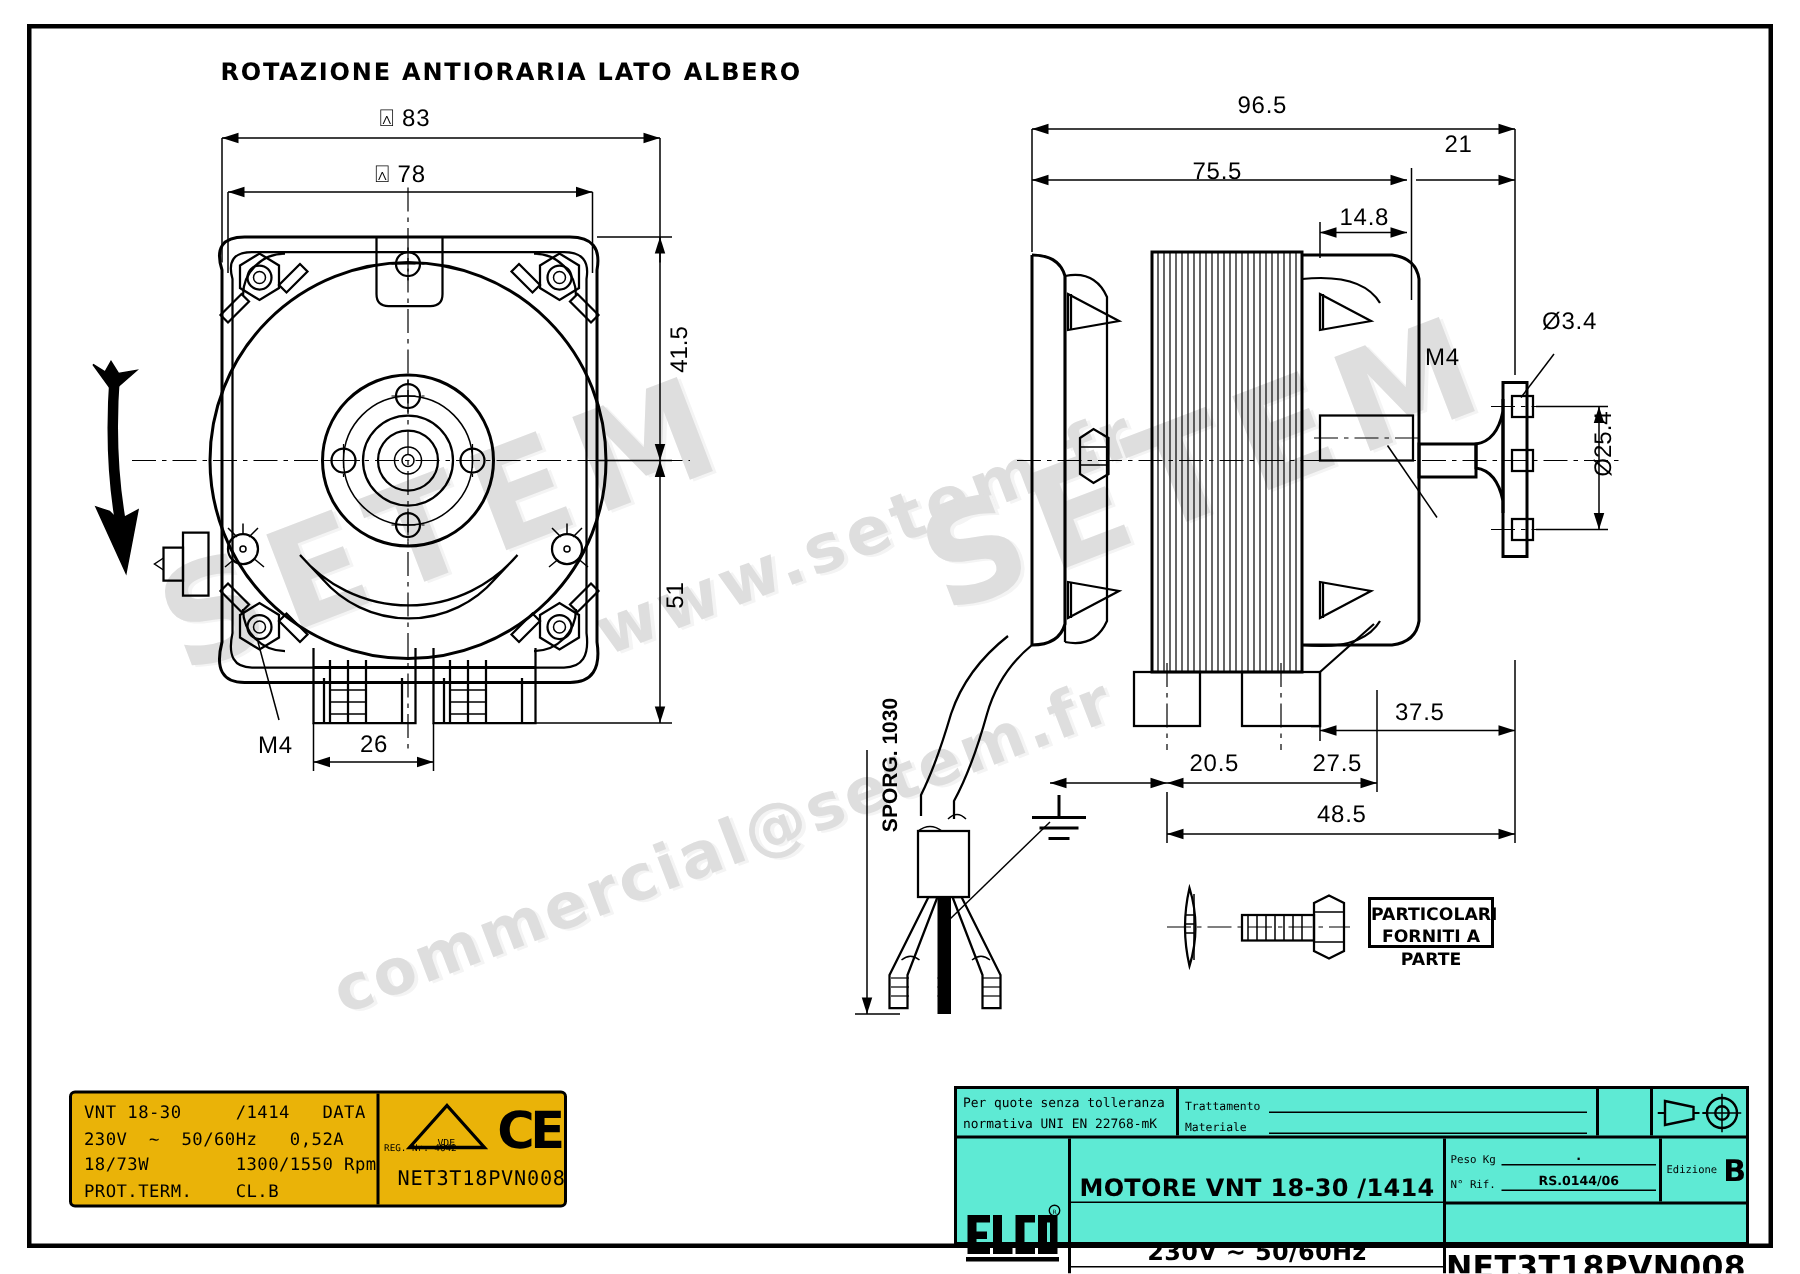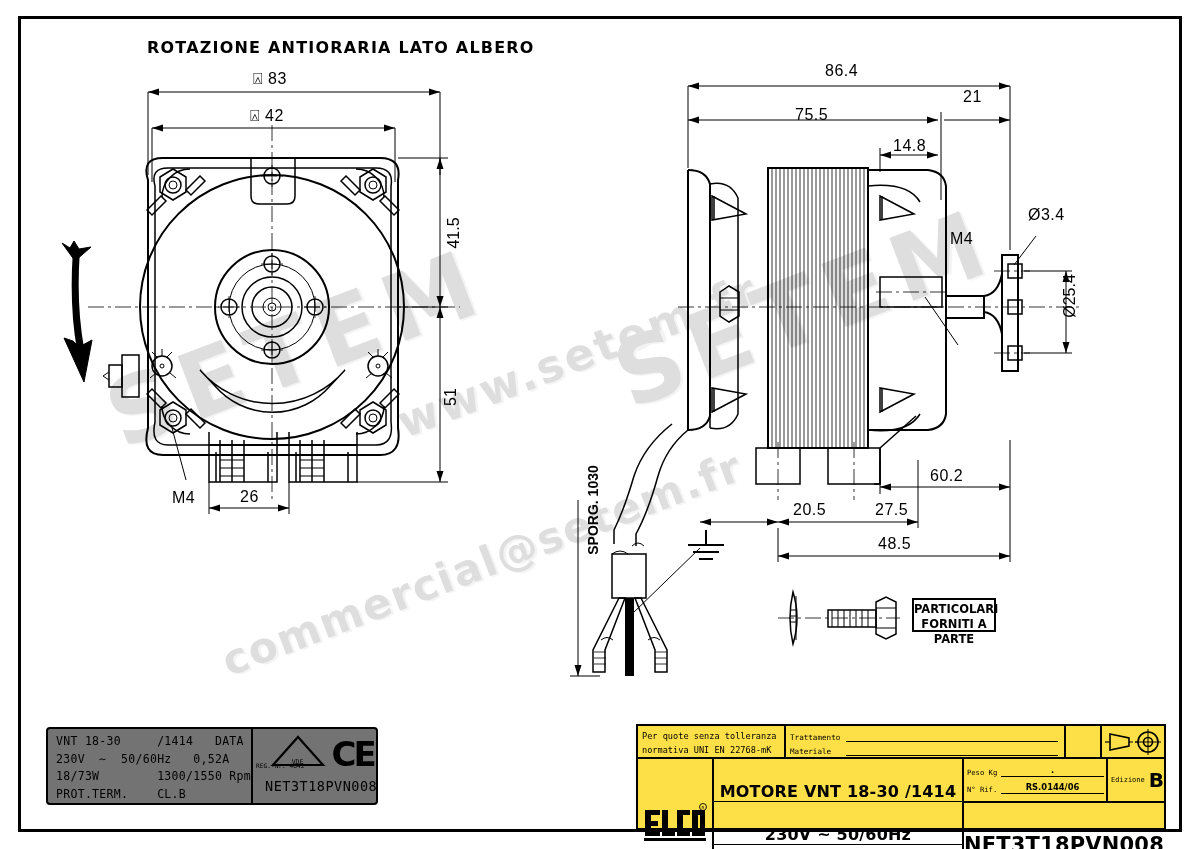--- a/index.html
+++ b/index.html
@@ -97,21 +97,21 @@
     text-align: center;
     color: #000;
   }
   
   #nameplate {
     position: absolute;
     left: 46px; top: 727px;
     width: 332px; height: 78px;
     border: 2px solid #000;
     border-radius: 4px;
-    background: #737373;
+    background: #eab308;
     z-index: 20;
     display: flex;
   }
   #np-left {
     flex: 0 0 205px;
     border-right: 2px solid #000;
     padding: 4px 0 0 8px;
     font-family: "DejaVu Sans Mono", monospace;
     font-size: 11.5px;
     line-height: 17.5px;
@@ -141,21 +141,21 @@
     font-family: "DejaVu Sans Mono", monospace;
     font-size: 13.5px; letter-spacing: 0.5px;
     margin-top: 1px;
   }
   
   #titleblock {
     position: absolute;
     left: 636px; top: 724px;
     width: 530px; height: 106px;
     z-index: 20;
-    background: #fde047;
+    background: #5eead4;
     border: 2px solid #000;
     display: flex; flex-direction: column;
     font-family: "DejaVu Sans", sans-serif;
     color: #000;
   }
   #tb-top { display: flex; height: 34px; border-bottom: 2px solid #000; }
   #tb-tol {
     flex: 0 0 148px; border-right: 2px solid #000;
     font-family: "DejaVu Sans Mono", monospace;
     font-size: 8.6px; line-height: 14px;
@@ -583,38 +583,38 @@
   </svg>
 
   <div class="lbl title-note" style="left:147px; top:38px;">ROTAZIONE ANTIORARIA LATO ALBERO</div>
 
   <div class="lbl dim" style="left:253px; top:70px;">
     <span>⍓</span>
     <span>83</span>
   </div>
   <div class="lbl dim" style="left:250px; top:107px;">
     <span>⍓</span>
-    <span>42</span>
+    <span>78</span>
   </div>
   <div class="lbl dim-v" style="left:432px; top:224px; width:44px; text-align:center;">41.5</div>
   <div class="lbl dim-v" style="left:434px; top:388px; width:34px; text-align:center;">51</div>
   <div class="lbl dim" style="left:240px; top:488px;">26</div>
   <div class="lbl dim" style="left:172px; top:489px;">M4</div>
 
 
-  <div class="lbl dim" style="left:825px; top:62px;">86.4</div>
+  <div class="lbl dim" style="left:825px; top:62px;">96.5</div>
   <div class="lbl dim" style="left:795px; top:106px;">75.5</div>
   <div class="lbl dim" style="left:963px; top:88px;">21</div>
   <div class="lbl dim" style="left:893px; top:137px;">14.8</div>
   <div class="lbl dim" style="left:950px; top:230px;">M4</div>
   <div class="lbl dim" style="left:1028px; top:206px;">Ø3.4</div>
   <div class="lbl dim-v" style="left:1040px; top:287px; width:60px; text-align:center;">Ø25.4</div>
   <div class="lbl dim" style="left:793px; top:501px;">20.5</div>
   <div class="lbl dim" style="left:875px; top:501px;">27.5</div>
-  <div class="lbl dim" style="left:930px; top:467px;">60.2</div>
+  <div class="lbl dim" style="left:930px; top:467px;">37.5</div>
   <div class="lbl dim" style="left:878px; top:535px;">48.5</div>
 
   <div class="lbl" style="left:548px; top:502px; width:90px; text-align:center;
        font-size:14px; font-weight:bold; transform:rotate(-90deg); transform-origin:center center;">SPORG. 1030</div>
 
   <div class="boxnote" style="left:912px; top:598px; width:84px; height:34px;
        font-size:11.5px; line-height:15px; padding-top:2px;">
     <div>PARTICOLARI</div>
     <div>FORNITI A PARTE</div>
   </div>

